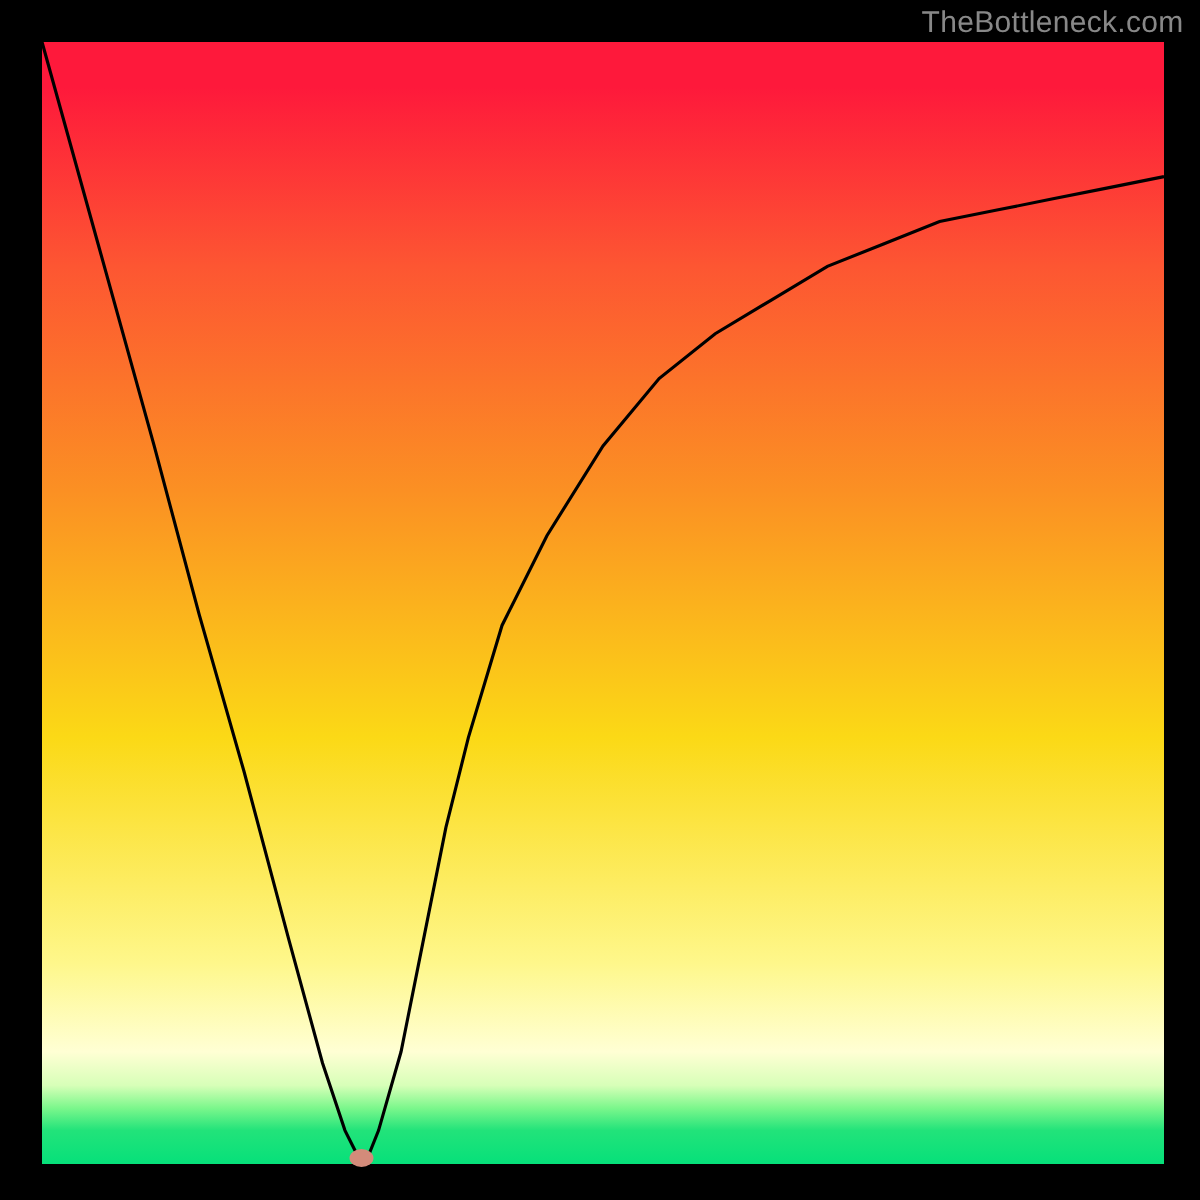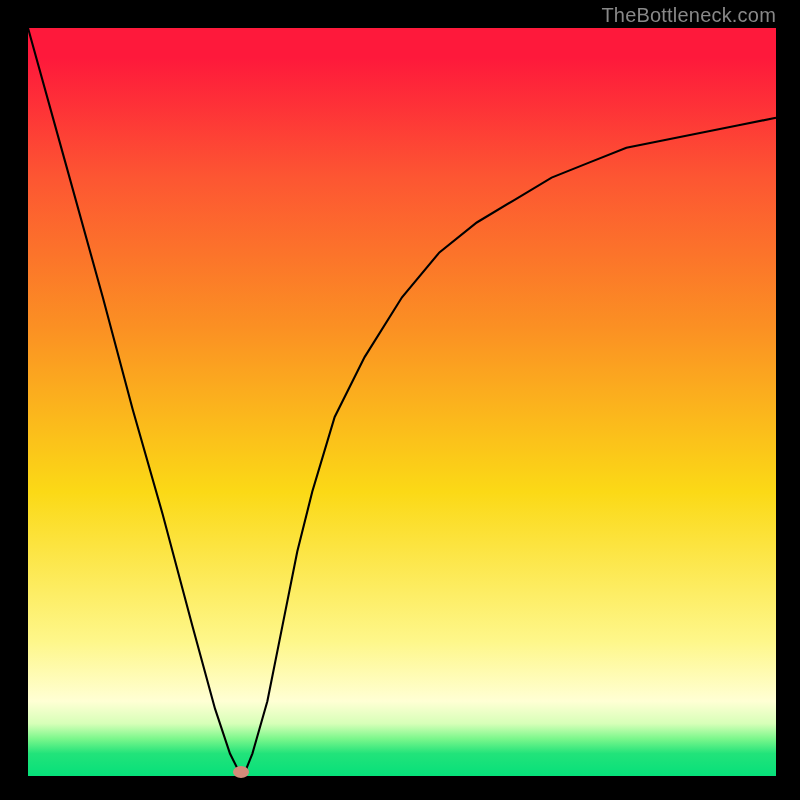--- a/index.html
+++ b/index.html
@@ -13,21 +13,21 @@
   }
   .wrap {
     position: relative;
     width: 800px;
     height: 800px;
     background: #000;
   }
   .attribution {
     position: absolute;
     top: 4px;
-    right: 24px;
+    right: 11px;
     color: #888;
     font-size: 20px;
     font-weight: 500;
     letter-spacing: 0.2px;
   }
   .plot-area {
     position: absolute;
     left: 28px;
     top: 28px;
     width: 748px;

